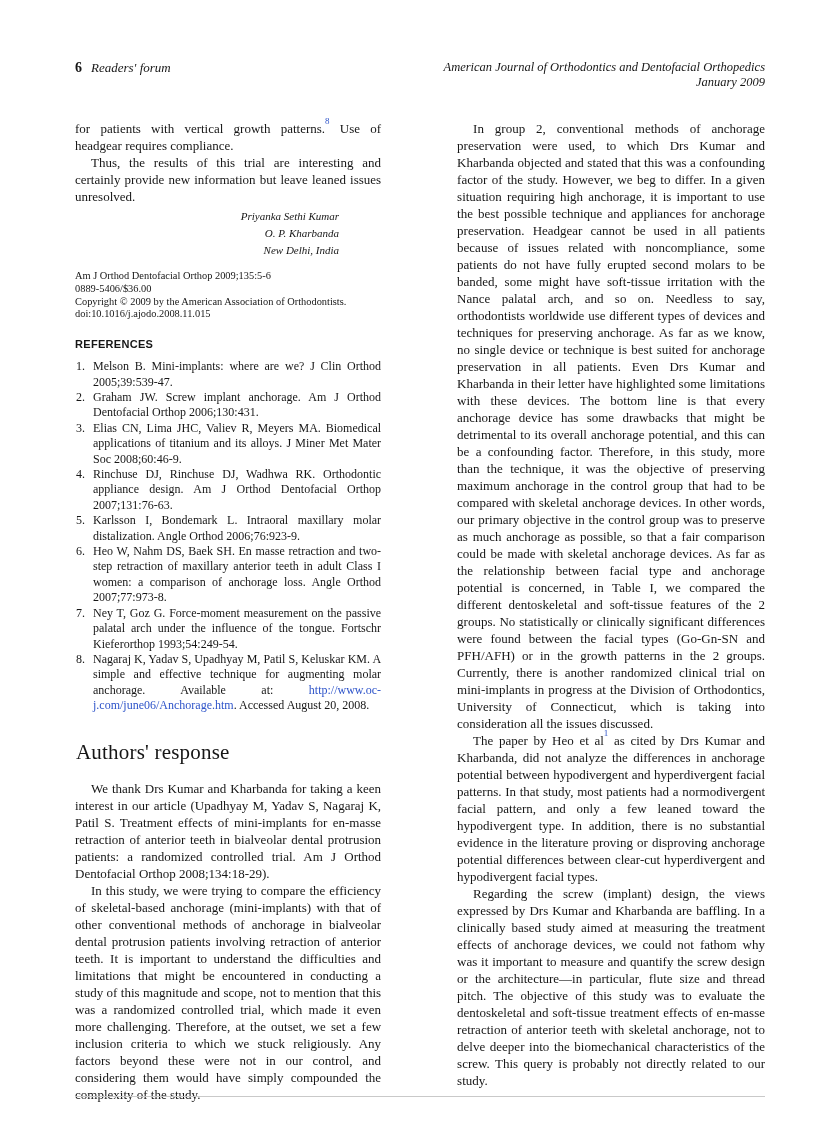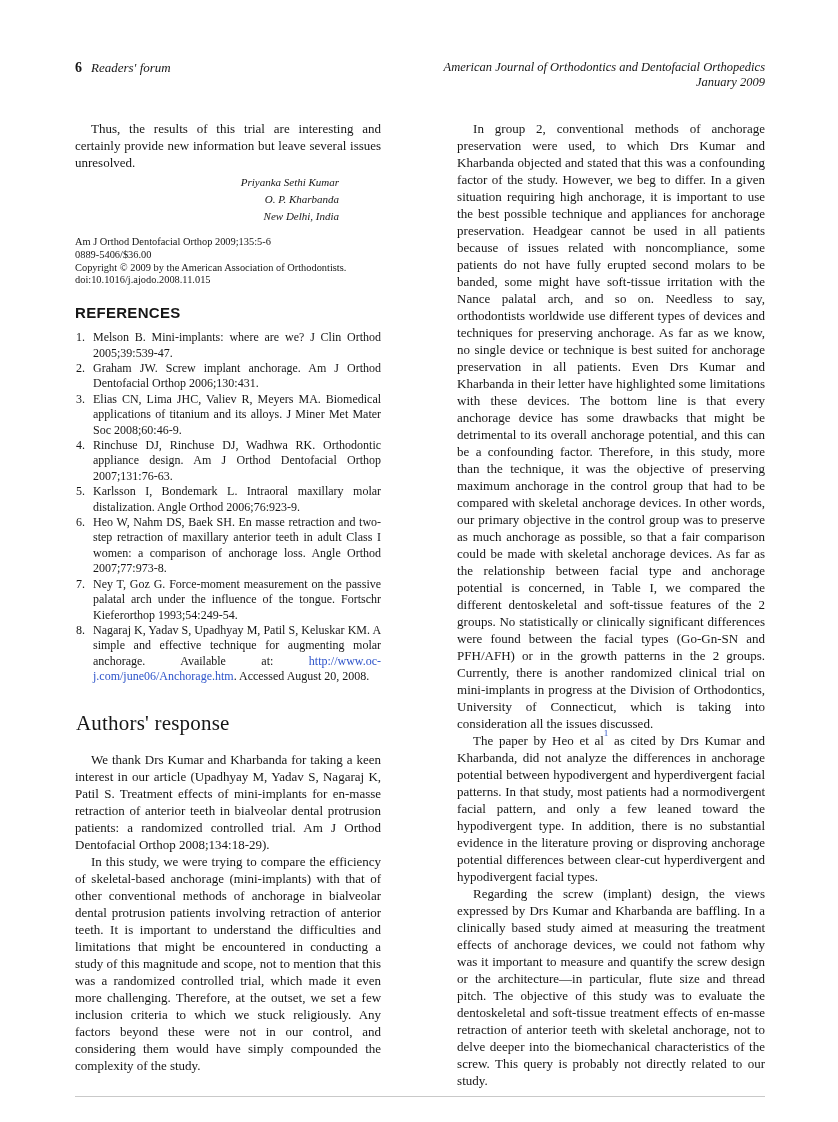--- a/index.html
+++ b/index.html
@@ -22,21 +22,21 @@
 
   p.body { font-size: 13px; line-height: 17px; text-align: justify; }
   p.indent { text-indent: 16px; }
 
   sup.cite { font-size: 69%; line-height: 0; position: relative; top: -0.45em; color: #2d53c9; }
 
   .signature { font-style: italic; font-size: 11px; line-height: 17px; text-align: right; padding-right: 42px; margin: 3px 0 11px; }
 
   .pub-info { font-size: 10.4px; line-height: 12.8px; margin-bottom: 17px; }
 
-  .refs-heading { font-family: "Liberation Sans", sans-serif; font-size: 15px; font-weight: bold; letter-spacing: 0.3px; margin: 0 0 9px; }
+  .refs-heading { font-family: "Liberation Sans", sans-serif; font-size: 11px; font-weight: bold; letter-spacing: 0.3px; margin: 0 0 9px; }
 
   ol.ref-list { list-style: none; counter-reset: ref; font-size: 12px; line-height: 15.4px; text-align: justify; }
   li.ref-item { position: relative; padding-left: 18px; counter-increment: ref; }
   li.ref-item::before { content: counter(ref) "."; position: absolute; left: 1px; }
   a.ref-link { color: #2d53c9; text-decoration: none; cursor: pointer; }
 
   .response-heading { font-size: 21px; font-weight: normal; margin: 26px 1px 15px; letter-spacing: 0.2px; }
 
   .page-edge { position: absolute; left: 75px; right: 73px; bottom: 25px; border-top: 1px solid #c9c9c9; }
 </style>
@@ -53,22 +53,23 @@
     <div class="header-right">
       <div>American Journal of Orthodontics and Dentofacial Orthopedics</div>
       <div>January 2009</div>
     </div>
   </header>
 
   <div class="columns">
 
     <div class="col-left">
 
+      <p class="body"><span>for patients with vertical growth patterns.</span><sup class="cite">8</sup><span> Use of headgear requires compliance.</span></p>
 
-      <p class="body indent">Thus, the results of this trial are interesting and certainly provide new information but leave several issues unresolved.</p>
+      <p class="body indent">Thus, the results of this trial are interesting and certainly provide new information but leave leaned issues unresolved.</p>
 
       <div class="signature">
         <div>Priyanka Sethi Kumar</div>
         <div>O. P. Kharbanda</div>
         <div>New Delhi, India</div>
       </div>
 
       <div class="pub-info">
         <div>Am J Orthod Dentofacial Orthop 2009;135:5-6</div>
         <div>0889-5406/$36.00</div>

